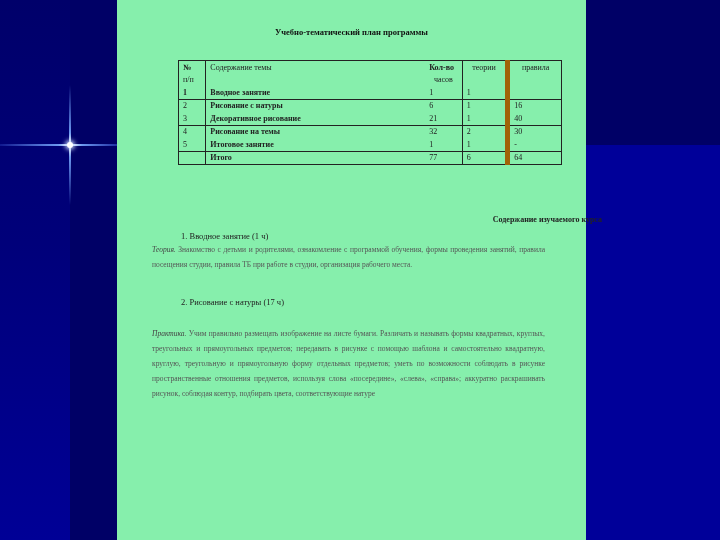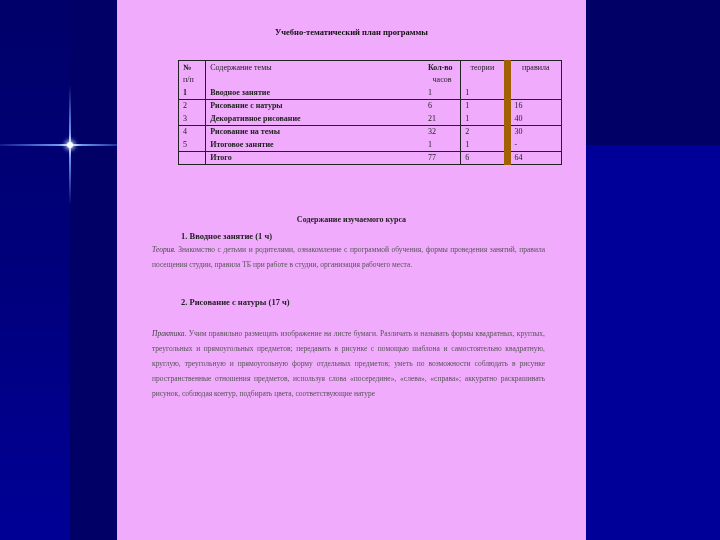--- a/index.html
+++ b/index.html
@@ -31,46 +31,46 @@
     .star-v {
       position: absolute; left: 69px; top: 85px; width: 2px; height: 120px;
       background: linear-gradient(to bottom, rgba(80,120,255,0), rgba(120,170,255,0.9) 40%, #ffffff 50%, rgba(120,170,255,0.9) 60%, rgba(80,120,255,0));
     }
     .star-core {
       position: absolute; left: 67px; top: 142px; width: 6px; height: 6px;
       border-radius: 50%; background: #ffffff; box-shadow: 0 0 4px 2px rgba(200,220,255,0.9);
     }
     .page {
       position: absolute; left: 117px; top: 0; width: 469px; height: 540px;
-      background: #f0abfc;
+      background: #86efac;
     }
     .doc-title {
       position: absolute; left: 0; width: 469px; top: 27px;
       text-align: center; font-size: 8.5px; font-weight: bold; color: #111;
     }
     table.plan {
       position: absolute; left: 61px; top: 60px; width: 384px;
       border-collapse: collapse; font-size: 8px; color: #222;
     }
     table.plan td { padding: 0 4px; height: 12.5px; vertical-align: middle; }
     table.plan td.c-num { width: 18px; border-right: 1px solid #222; }
     table.plan td.c-topic { width: 208px; }
     table.plan td.c-hours { width: 28px; border-right: 1px solid #222; font-family: Liberation Serif, serif; }
-    table.plan td.c-theory { width: 34px; border-right: 7px solid #a16207; }
+    table.plan td.c-theory { width: 34px; border-right: 5px solid #a16207; }
     table.plan td.c-practice { width: 42px; }
     table.plan { border: 1px solid #222; }
     table.plan tr.sep td { border-top: 1px solid #222; }
     .b { font-weight: bold; }
     .hdr-center { text-align: center; }
     .section-title {
-      position: absolute; left: 0; width: 469px; top: 215px;
-      text-align: center; font-size: 8px; font-weight: bold; color: #222;
+      position: absolute; left: 16px; width: 469px; top: 215px;
+      text-align: right; font-size: 8px; font-weight: bold; color: #222;
     }
     .topic-head {
-      position: absolute; left: 64px; font-size: 8.5px; font-weight: bold; color: #222;
+      position: absolute; left: 64px; font-size: 8.5px; font-weight: normal; color: #222;
     }
     .para {
       position: absolute; left: 35px; width: 393px;
       font-size: 7.5px; line-height: 15px; color: #555; text-align: justify;
     }
     .para i { color: #444; }
   </style>
 </head>
 <body>
 

